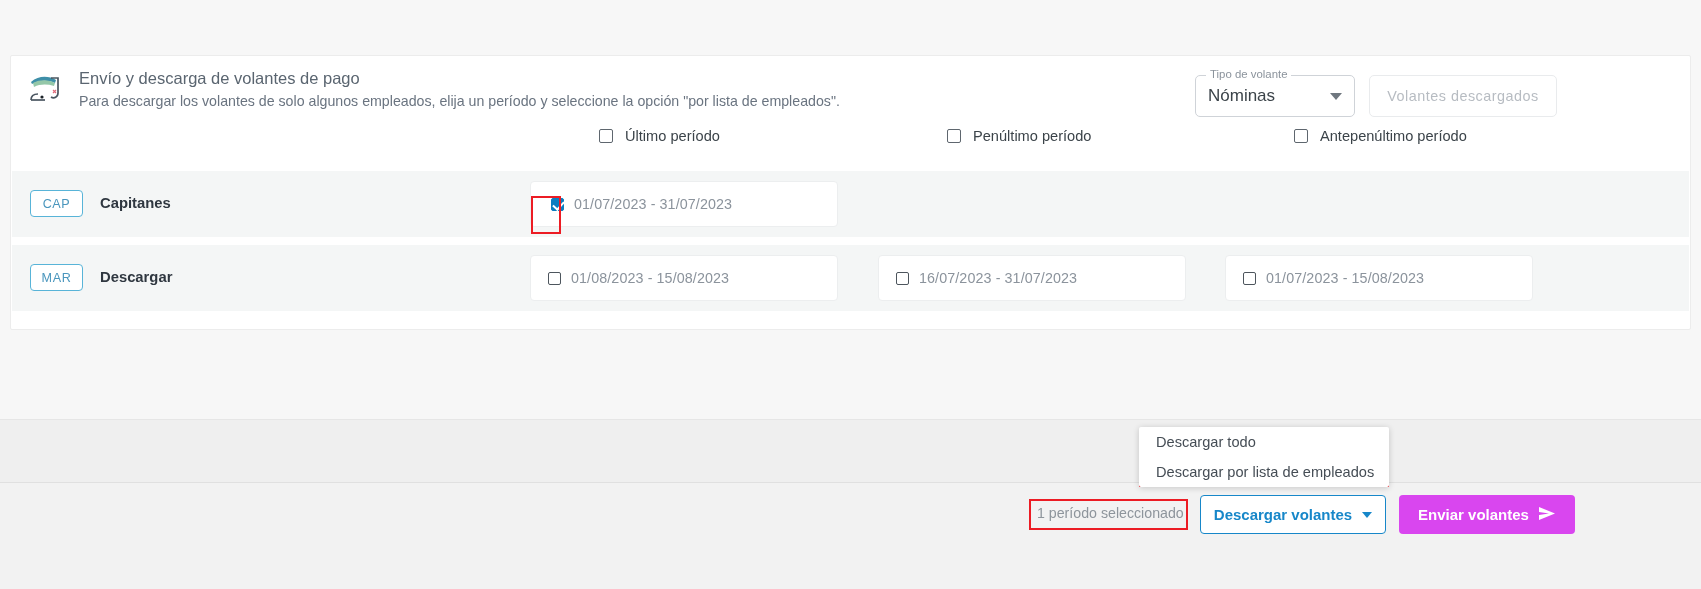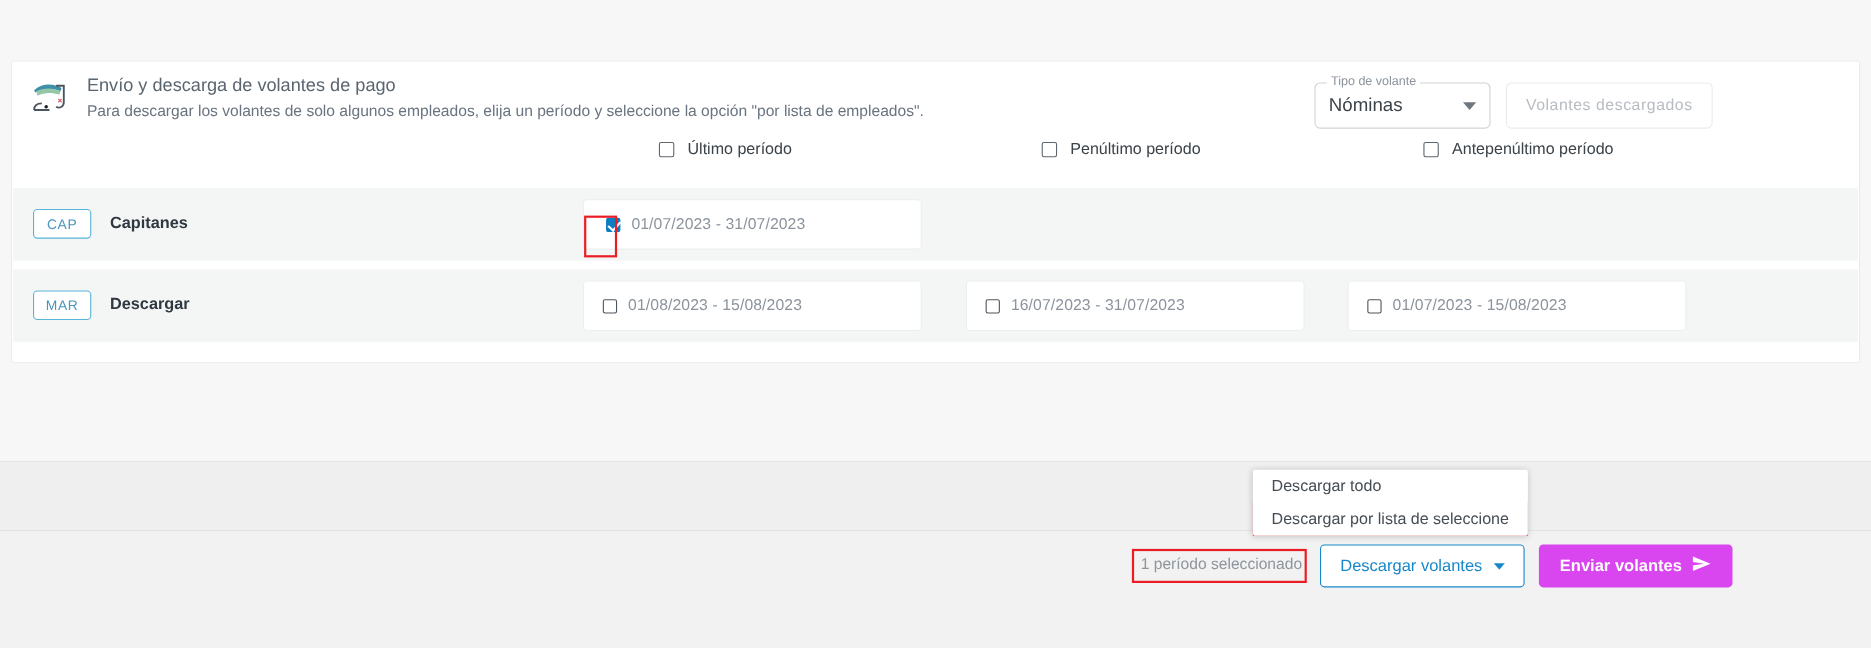--- a/index.html
+++ b/index.html
@@ -147,21 +147,21 @@
   }
 
   .count-label {
     position: absolute; left: 1037px; top: 505px;
     font-size: 14.2px; color: #8e959c;
   }
 
   .btn-outline {
     position: absolute; left: 1200px; top: 495px; width: 186px; height: 39px;
     border: 1px solid #1787c9; border-radius: 4px; background: #ffffff;
-    color: #1787c9; font-size: 15px; font-weight: normal;
+    color: #1787c9; font-size: 15px; font-weight: bold;
     display: flex; align-items: center; justify-content: center; gap: 10px;
   }
   .btn-primary {
     position: absolute; left: 1399px; top: 495px; width: 176px; height: 39px;
     border-radius: 4px; background: #d946ef; color: #ffffff;
     font-size: 15px; font-weight: bold;
     display: flex; align-items: center; justify-content: center; gap: 9px;
   }
   .caret-down {
     width: 0; height: 0; border-left: 5px solid transparent;
@@ -245,21 +245,21 @@
         <span class="txt">01/07/2023 - 15/08/2023</span>
       </div>
     </div>
   </div>
 
   <div class="footer-strip"></div>
   <div class="footer-body"></div>
 
   <div class="menu">
     <div class="menu-item">Descargar todo</div>
-    <div class="menu-item">Descargar por lista de seleccione</div>
+    <div class="menu-item">Descargar por lista de empleados</div>
   </div>
 
   <div class="count-label">1 período seleccionado</div>
 
   <div class="btn-outline">
     <span>Descargar volantes</span>
     <span class="caret-down"></span>
   </div>
 
   <div class="btn-primary">

